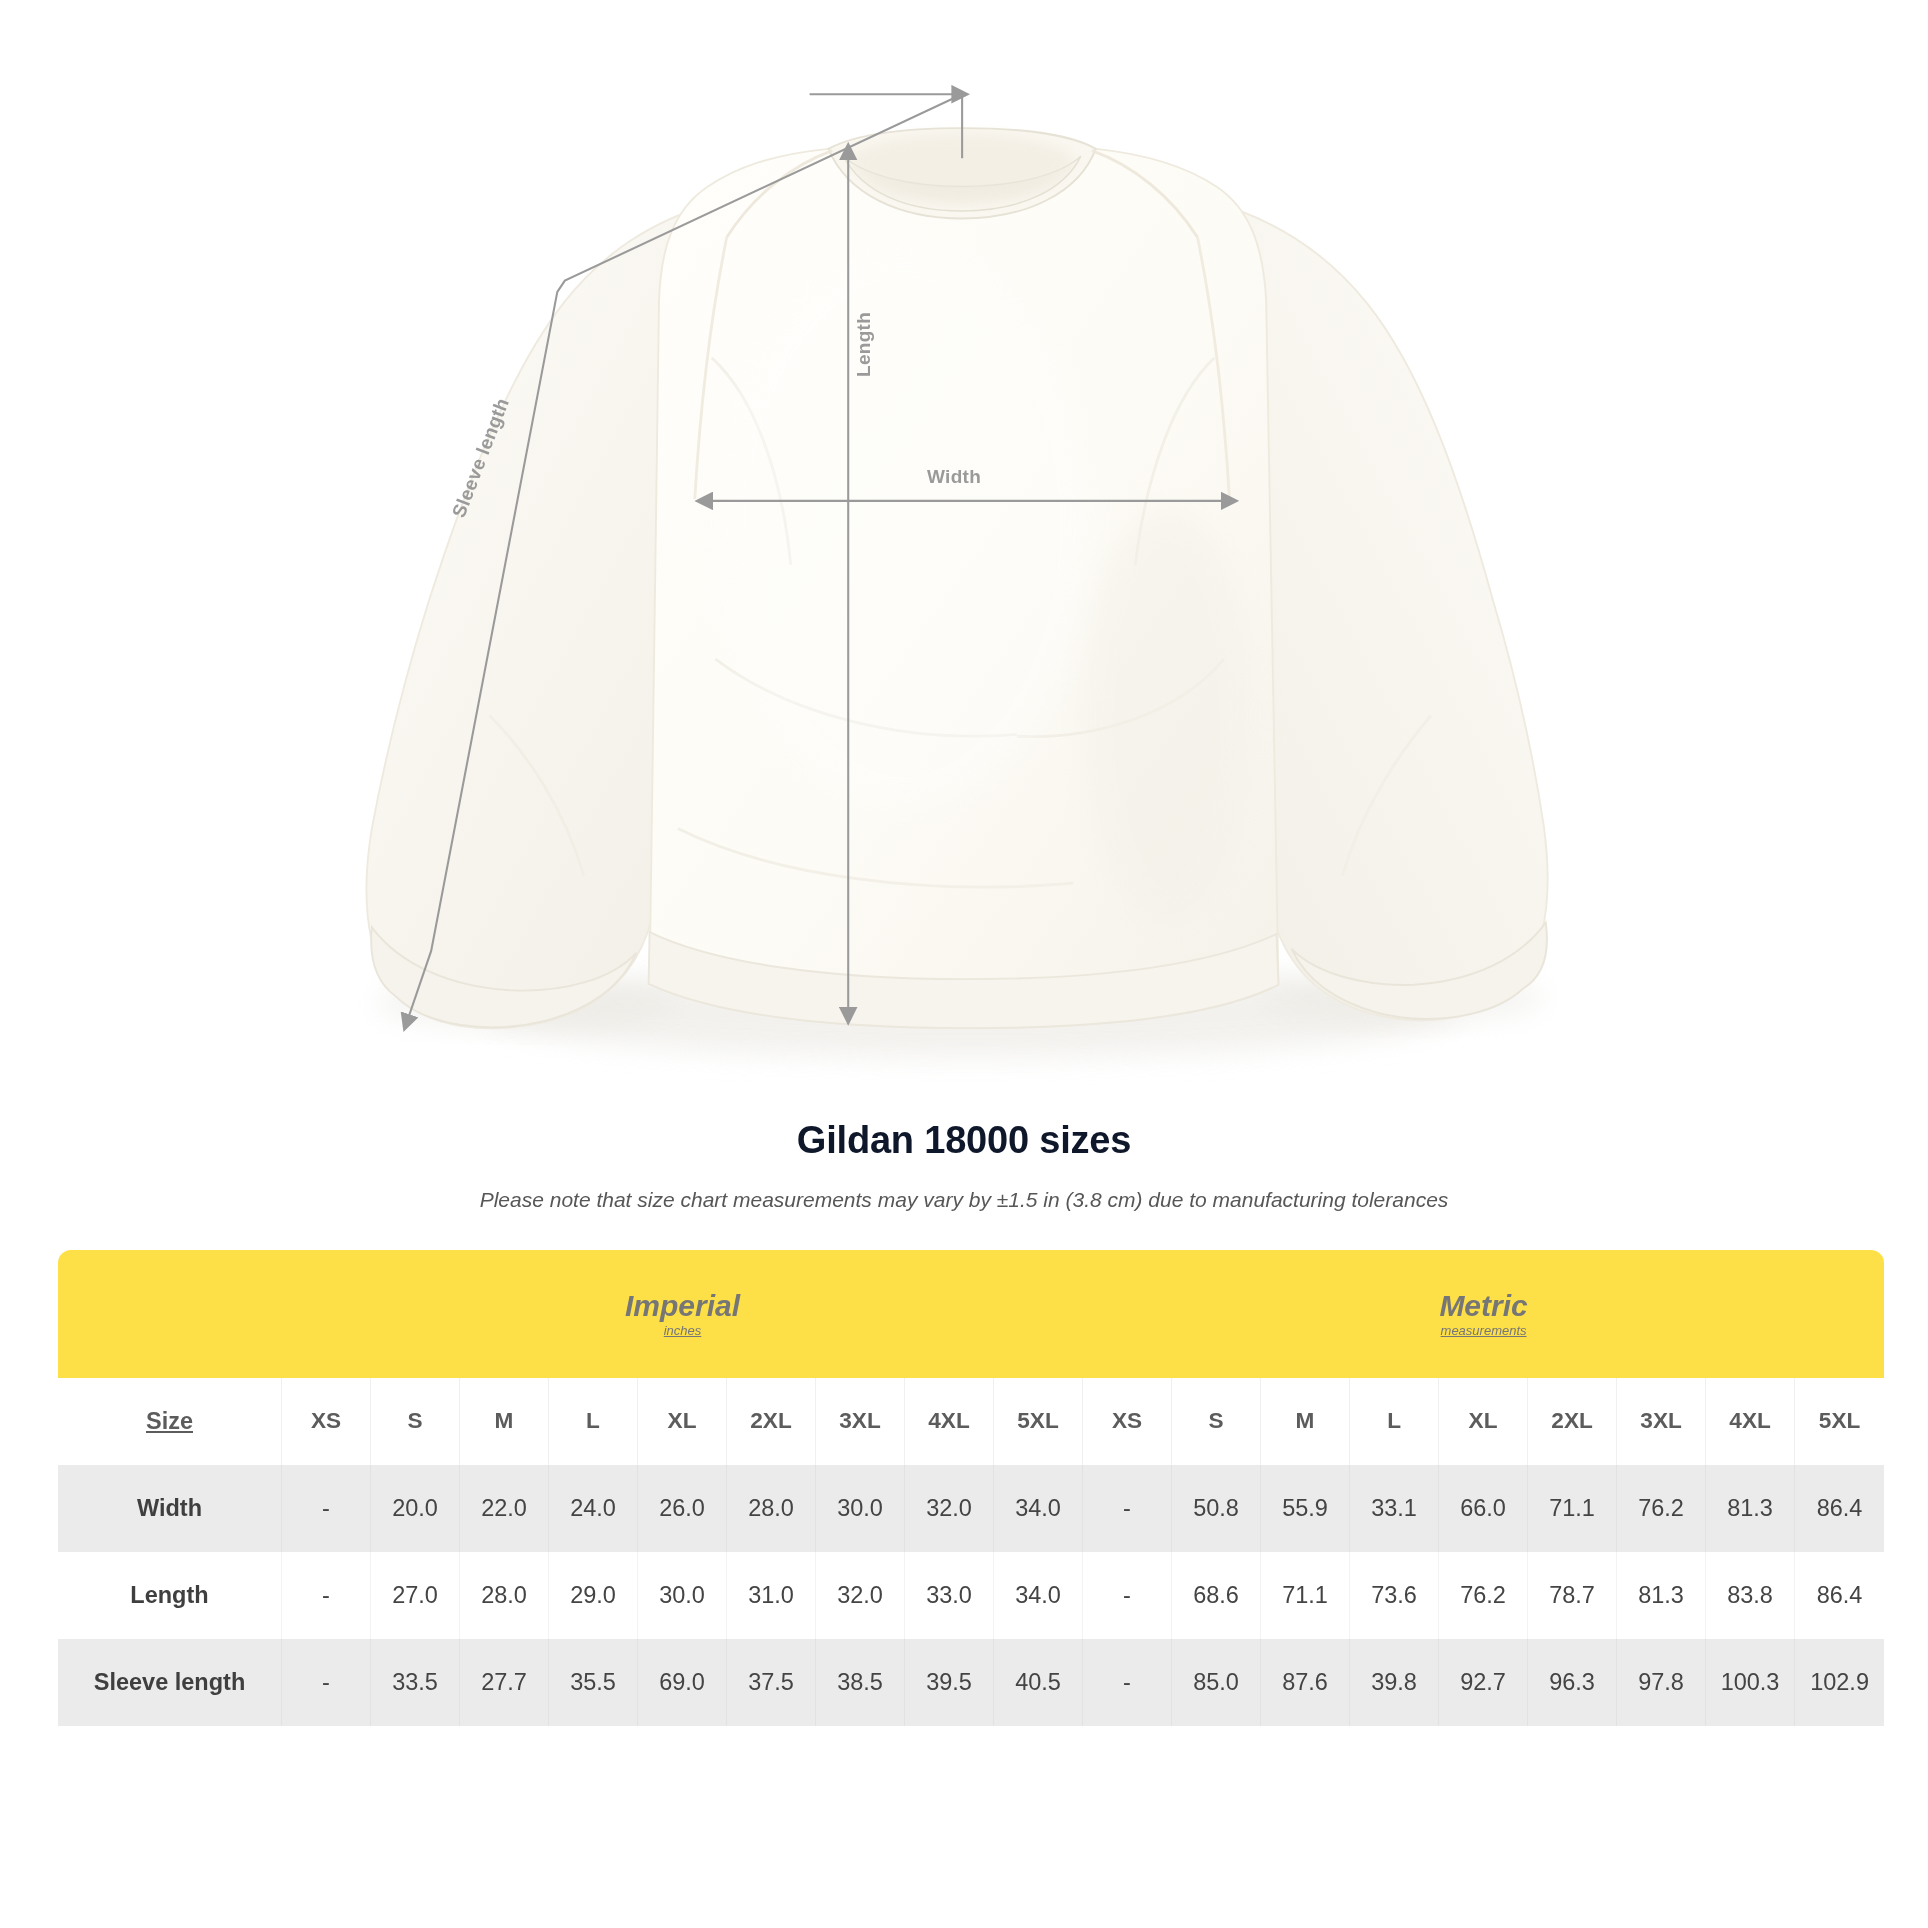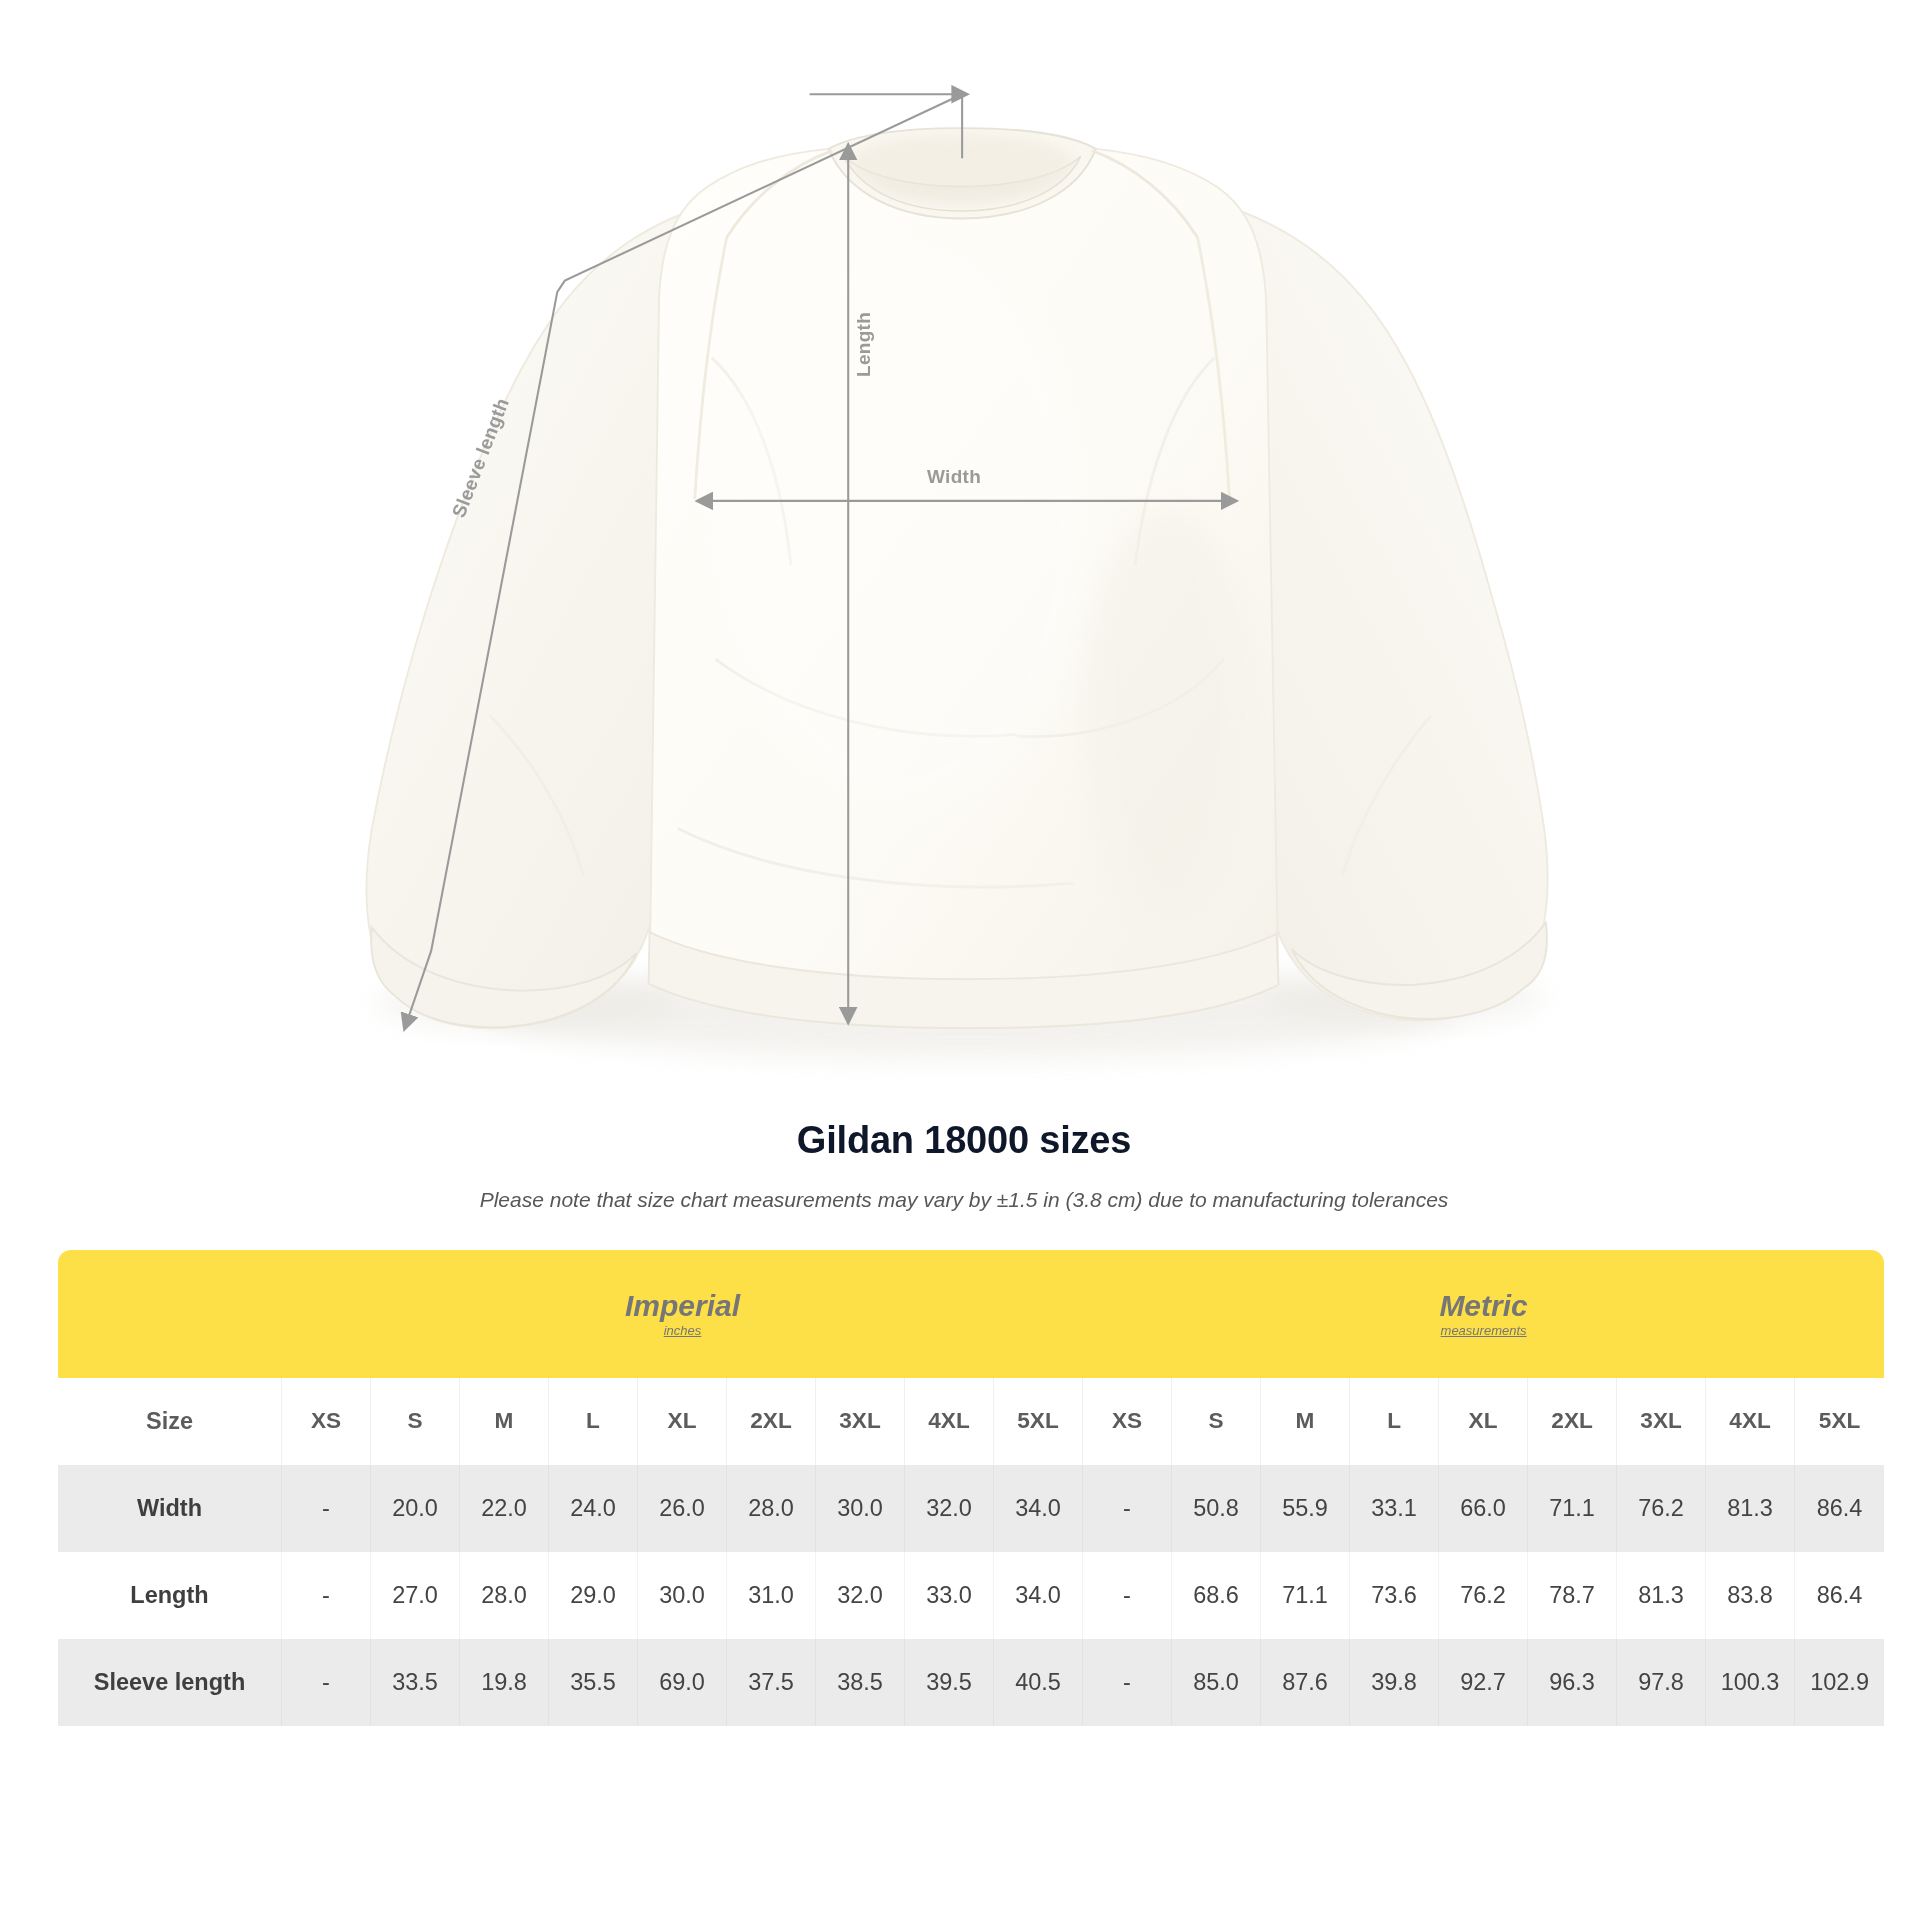--- a/index.html
+++ b/index.html
@@ -114,20 +114,21 @@
     height: 87px;
     text-align: center;
     vertical-align: middle;
     font-size: 22.6px;
     font-weight: bold;
     color: #5c5c5c;
     border-right: 0.9px solid #f0f0f0;
   }
   .hdr-row td.rowlabel {
     font-size: 23.5px;
+    text-decoration: underline;
   }
   .hdr-row td:last-child { border-right: none; }
 
   .data-row td {
     height: 87px;
     text-align: center;
     vertical-align: middle;
     font-size: 23.5px;
     color: #444444;
     border-right: 0.9px solid #f3f3f3;
@@ -407,21 +408,21 @@
         <td>78.7</td>
         <td>81.3</td>
         <td>83.8</td>
         <td>86.4</td>
       </tr>
 
       <tr class="data-row shade last">
         <td class="rowlabel">Sleeve length</td>
         <td>-</td>
         <td>33.5</td>
-        <td>19.8</td>
+        <td>27.7</td>
         <td>35.5</td>
         <td>69.0</td>
         <td>37.5</td>
         <td>38.5</td>
         <td>39.5</td>
         <td>40.5</td>
         <td>-</td>
         <td>85.0</td>
         <td>87.6</td>
         <td>39.8</td>

